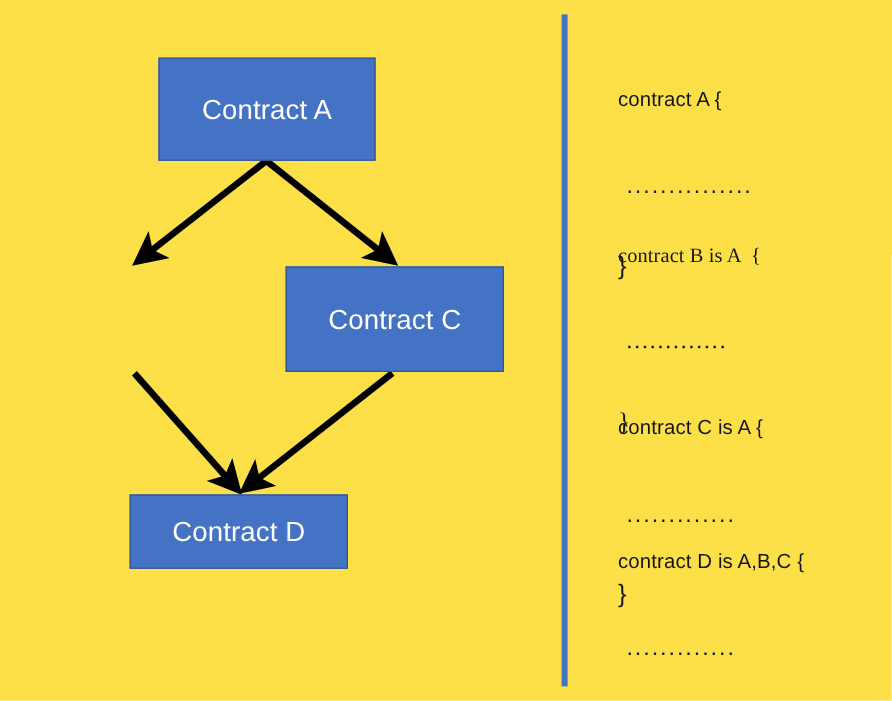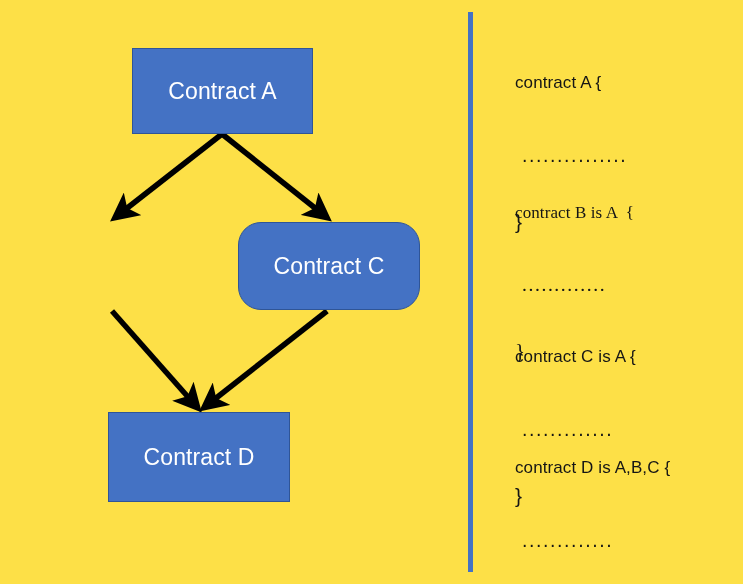--- a/index.html
+++ b/index.html
@@ -43,22 +43,22 @@
     justify-content: center;
     color: #ffffff;
     font-size: 23px;
     font-weight: 400;
     letter-spacing: 0.1px;
     line-height: 1;
     z-index: 2;
   }
   #node-a { left: 132px; top: 48px;  width: 181px; height: 86px; }
   #node-b { left: 17px;  top: 222px; width: 183px; height: 88px; }
-  #node-c { left: 238px; top: 222px; width: 182px; height: 88px; border-radius: 23px; }
-  #node-d { left: 108px; top: 412px; width: 182px; height: 90px; }
+  #node-c { left: 238px; top: 222px; width: 182px; height: 88px; }
+  #node-d { left: 108px; top: 412px; width: 182px; height: 62px; }
 
   
   #divider {
     position: absolute;
     left: 468px;
     top: 12px;
     width: 5px;
     height: 560px;
     background: #4472c4;
   }

